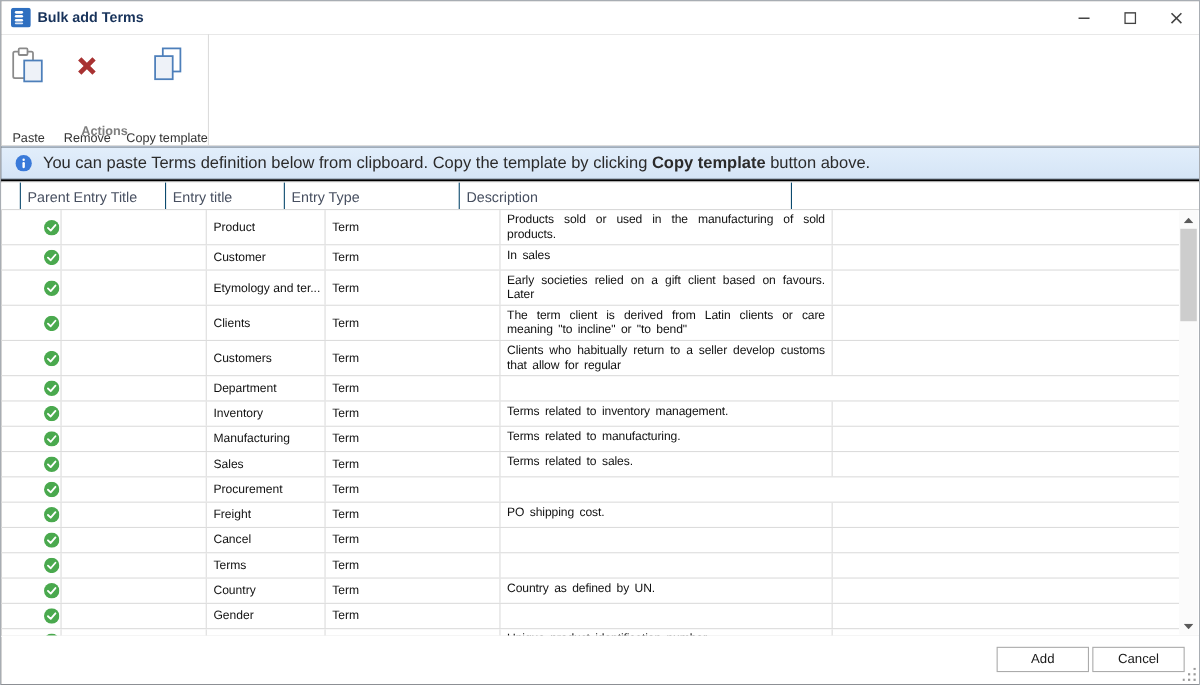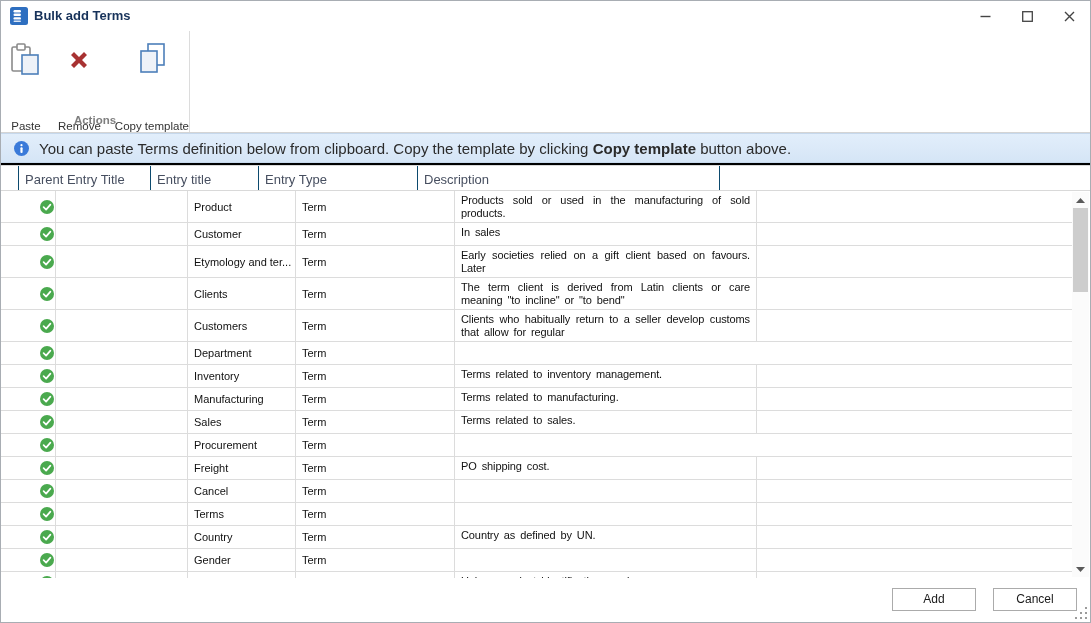--- a/index.html
+++ b/index.html
@@ -61,21 +61,21 @@
   .vscroll { position:absolute; top:26px; right:1px; width:17px; bottom:1px; background:#fbfbfb; }
   .vs-arrow { position:absolute; left:0; width:17px; height:16px; display:flex; align-items:center; justify-content:center; }
   .vs-up { top:0; } .vs-down { bottom:0; }
   .vs-thumb { position:absolute; left:1px; width:15px; top:16px; height:84px; background:#cdcdcd; }
 
   
   .footer { position:absolute; left:0; right:0; bottom:0; height:44px; background:#ffffff; }
   .btn { position:absolute; top:10px; width:84px; height:23px; background:#ffffff;
          border:1px solid #ababab; font-size:12px; color:#1a1a1a; text-align:center;
          line-height:21px; cursor:default; }
-  .btn-add { right:114px; }
+  .btn-add { right:100px; }
   .btn-cancel { right:13px; }
   .resize-grip { position:absolute; right:2px; bottom:2px; width:13px; height:13px; }
 </style>
 </head>
 <body>
 
 <div class="window">
 
   <div class="titlebar">
     <svg class="title-icon" viewBox="0 0 18 18">

